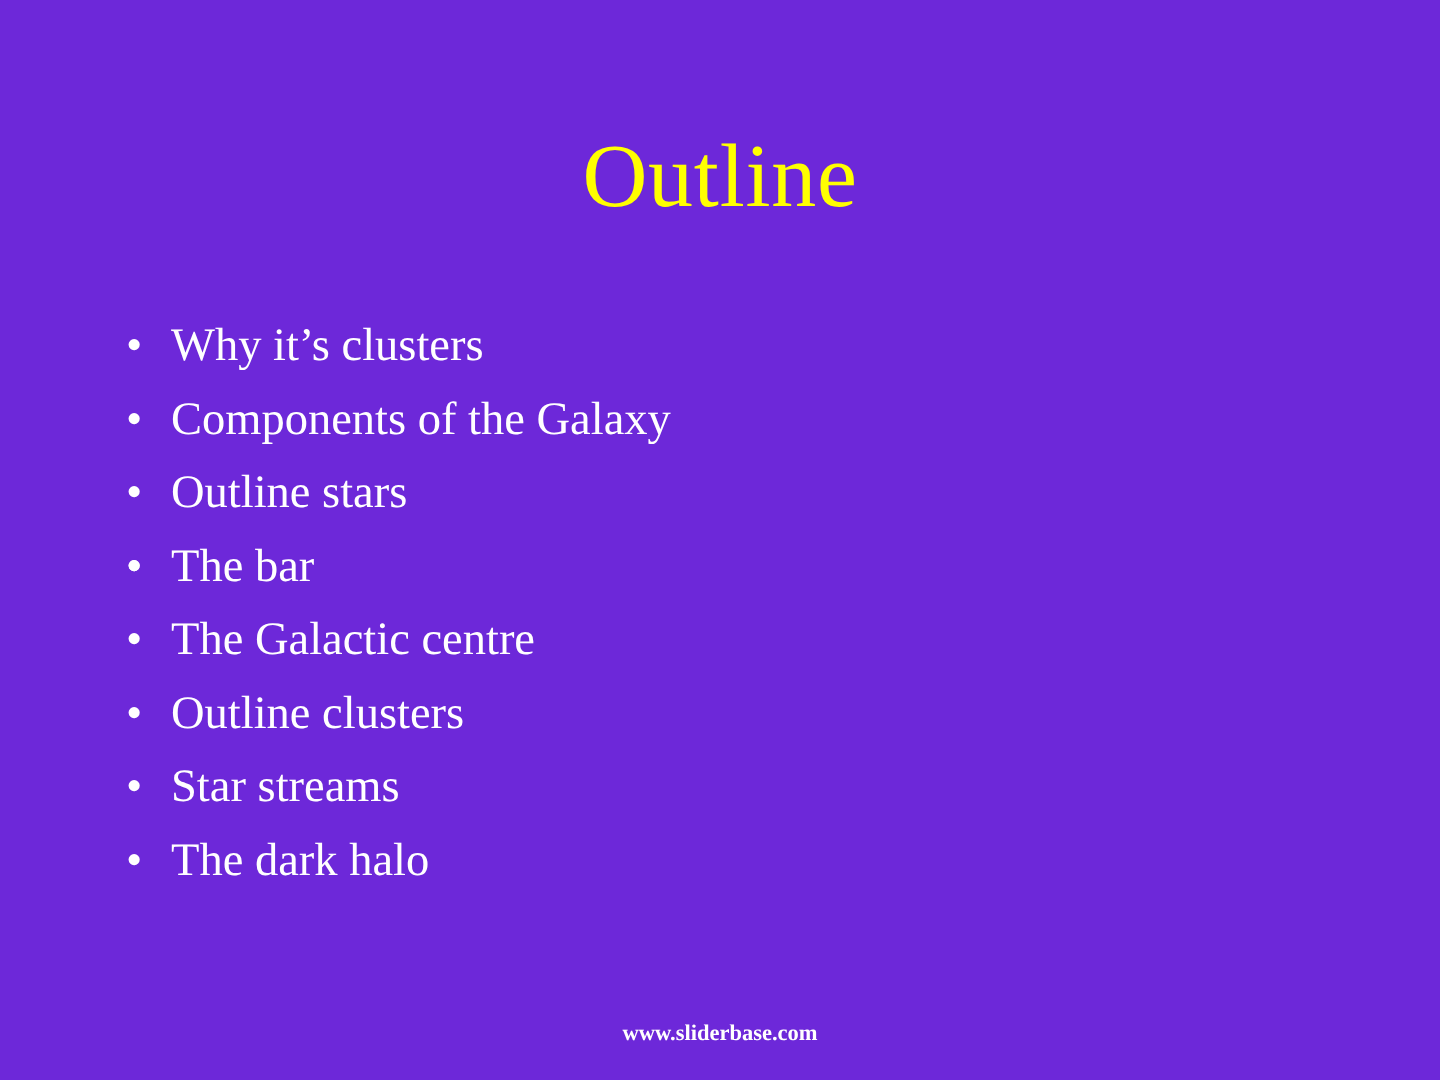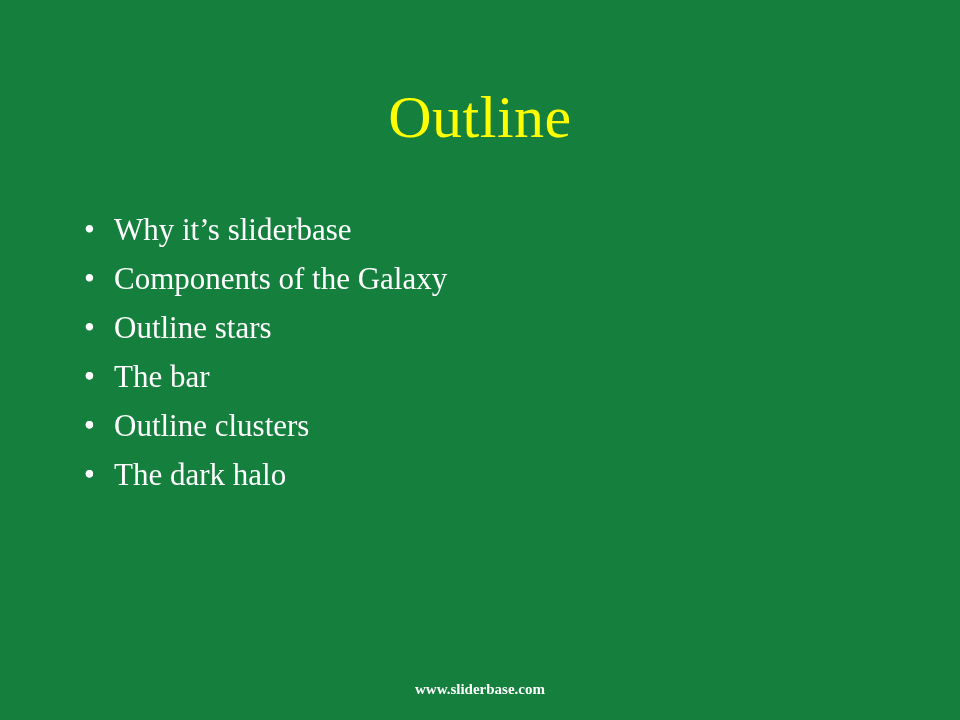--- a/index.html
+++ b/index.html
@@ -10,21 +10,21 @@
     width: 960px;
     height: 720px;
     background: #0000ee;
     font-family: "Liberation Serif", serif;
     overflow: hidden;
   }
   .slide {
     position: relative;
     width: 960px;
     height: 720px;
-    background: #15803d;
+    background: #6d28d9;
     box-sizing: border-box;
   }
   .slide-title {
     position: absolute;
     top: 84px;
     left: 0;
     width: 960px;
     text-align: center;
     color: #ffff00;
     font-size: 60px;
@@ -75,46 +75,48 @@
 </head>
 <body>
 
 <div class="slide">
 
   <h1 class="slide-title">Outline</h1>
 
   <ul class="bullet-list">
     <li class="bullet-item">
       <span class="dot">•</span>
-      <span>Why it’s sliderbase</span>
+      <span>Why it’s clusters</span>
     </li>
     <li class="bullet-item">
       <span class="dot">•</span>
       <span>Components of the Galaxy</span>
     </li>
     <li class="bullet-item">
       <span class="dot">•</span>
       <span>Outline stars</span>
     </li>
     <li class="bullet-item">
       <span class="dot">•</span>
     </li>
     <li class="bullet-item">
       <span class="dot">•</span>
       <span>The bar</span>
     </li>
     <li class="bullet-item">
       <span class="dot">•</span>
+      <span>The Galactic centre</span>
     </li>
     <li class="bullet-item">
       <span class="dot">•</span>
       <span>Outline clusters</span>
     </li>
     <li class="bullet-item">
       <span class="dot">•</span>
+      <span>Star streams</span>
     </li>
     <li class="bullet-item">
       <span class="dot">•</span>
       <span>The dark halo</span>
     </li>
   </ul>
 
   <div class="footer">www.sliderbase.com</div>
 
 </div>

